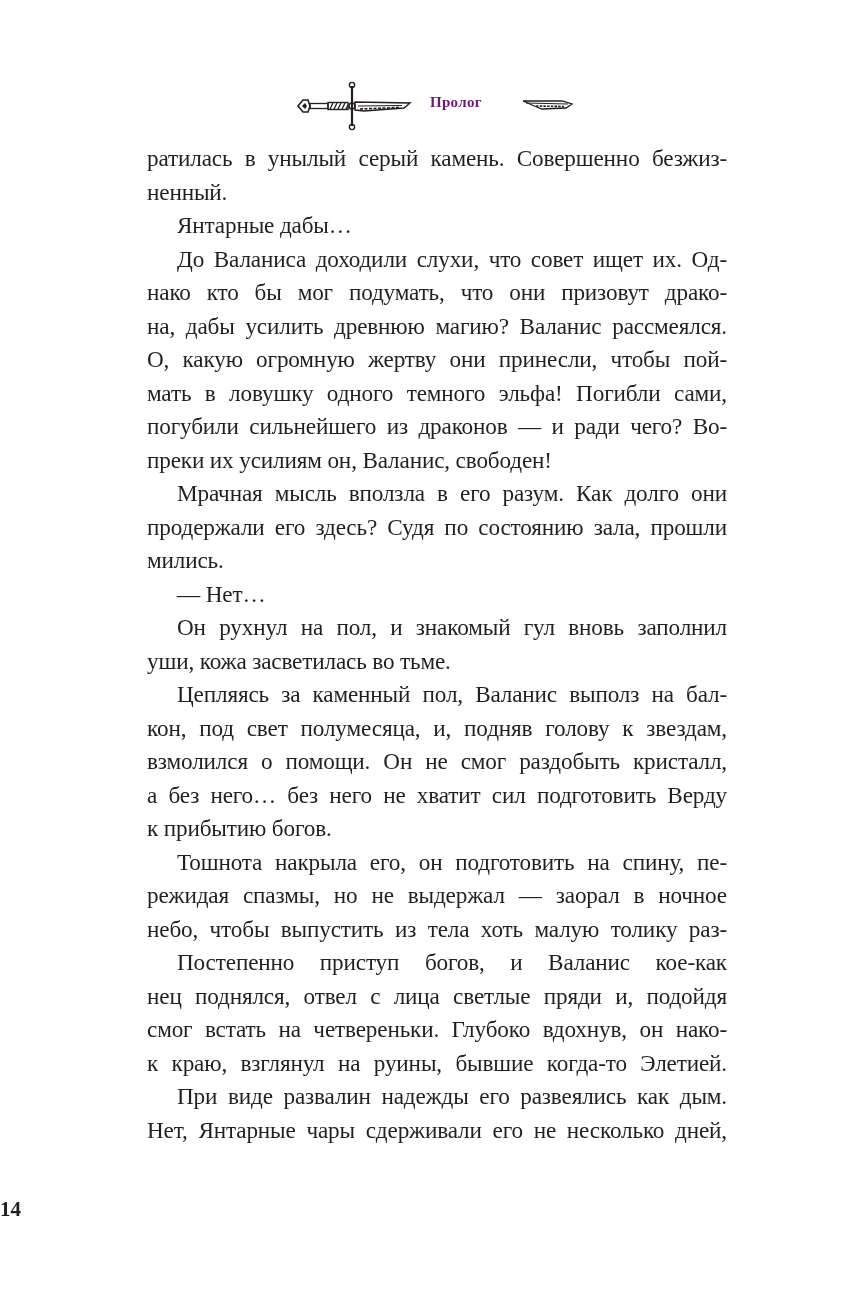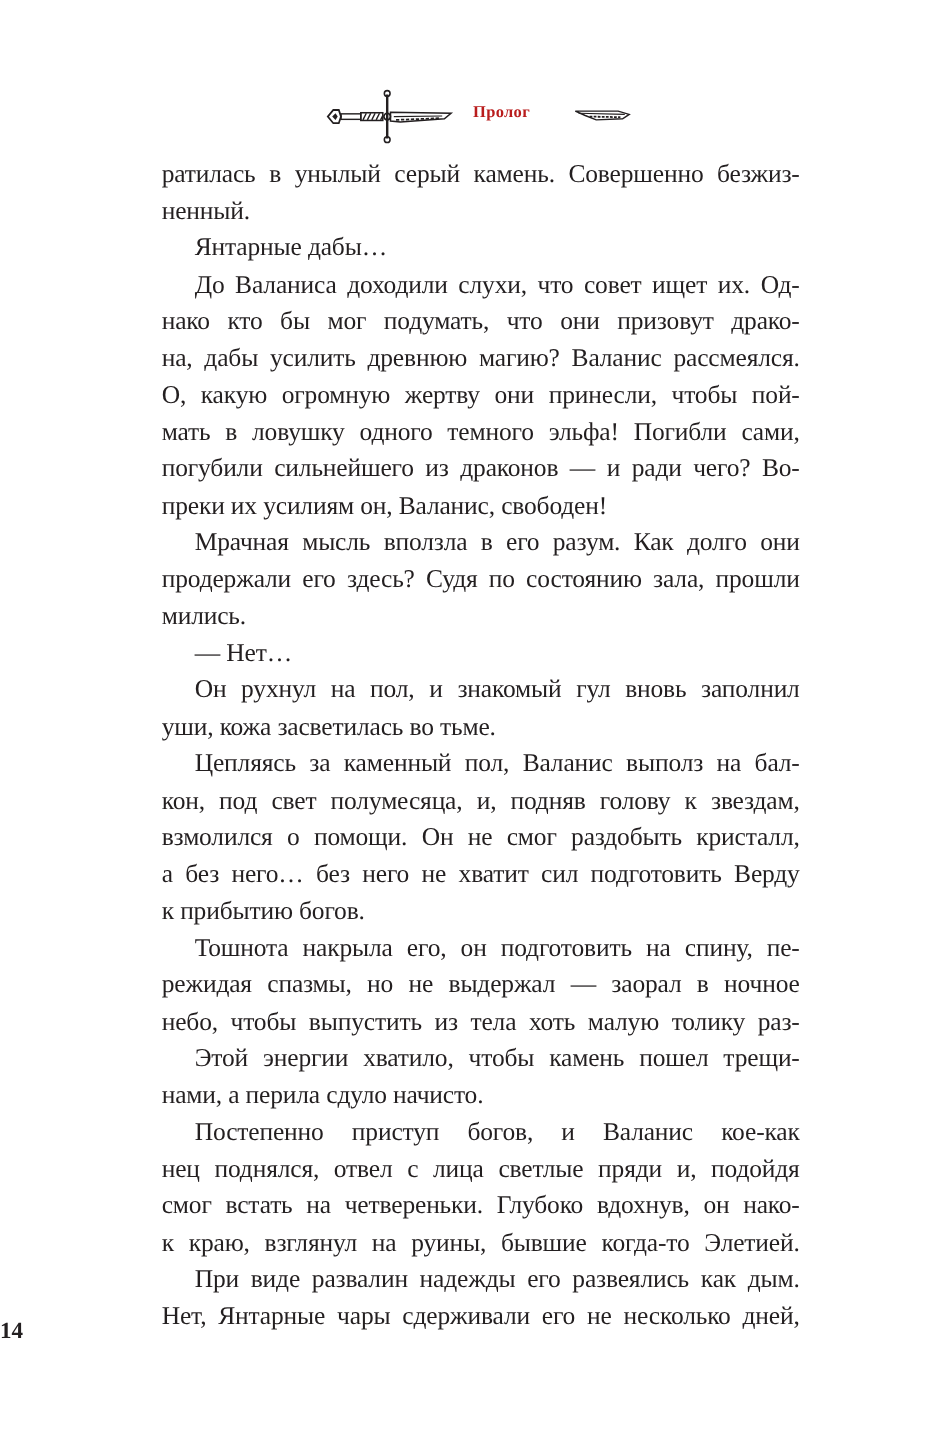--- a/index.html
+++ b/index.html
@@ -29,21 +29,21 @@
       width: 120px;
       height: 52px;
     }
     .running-title {
       position: absolute;
       left: 430px;
       top: 14px;
       font-size: 15px;
       font-weight: bold;
       letter-spacing: 0.3px;
-      color: #b91c1c;
+      color: #701a75;
     }
     .quill {
       position: absolute;
       left: 522px;
       top: 17px;
       width: 52px;
       height: 14px;
     }
     .text-block {
       position: absolute;
@@ -143,24 +143,20 @@
       <span class="line">взмолился о помощи. Он не смог раздобыть кристалл,</span>
       <span class="line">а без него… без него не хватит сил подготовить Верду</span>
       <span class="line last">к прибытию богов.</span>
     </div>
     <div>
       <span class="line indent">Тошнота накрыла его, он подготовить на спину, пе-</span>
       <span class="line">режидая спазмы, но не выдержал — заорал в ночное</span>
       <span class="line">небо, чтобы выпустить из тела хоть малую толику раз-</span>
     </div>
     <div>
-      <span class="line indent">Этой энергии хватило, чтобы камень пошел трещи-</span>
-      <span class="line last">нами, а перила сдуло начисто.</span>
-    </div>
-    <div>
       <span class="line indent">Постепенно приступ богов, и Валанис кое-как</span>
       <span class="line">нец поднялся, отвел с лица светлые пряди и, подойдя</span>
       <span class="line">смог встать на четвереньки. Глубоко вдохнув, он нако-</span>
       <span class="line">к краю, взглянул на руины, бывшие когда-то Элетией.</span>
     </div>
     <div>
       <span class="line indent">При виде развалин надежды его развеялись как дым.</span>
       <span class="line">Нет, Янтарные чары сдерживали его не несколько дней,</span>
     </div>
   </div>

